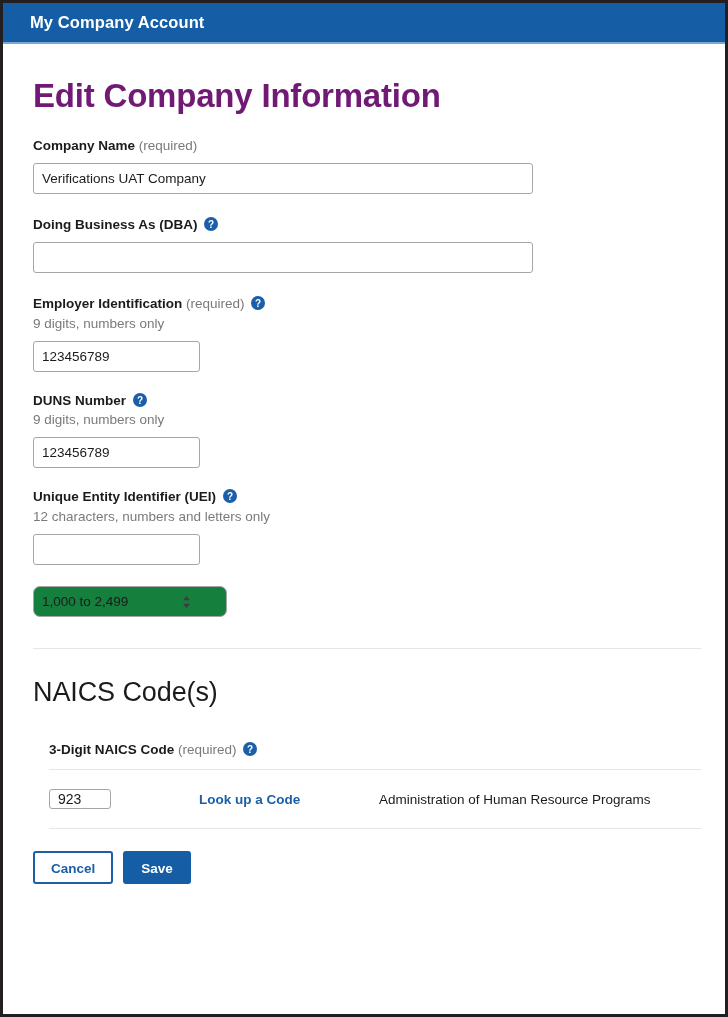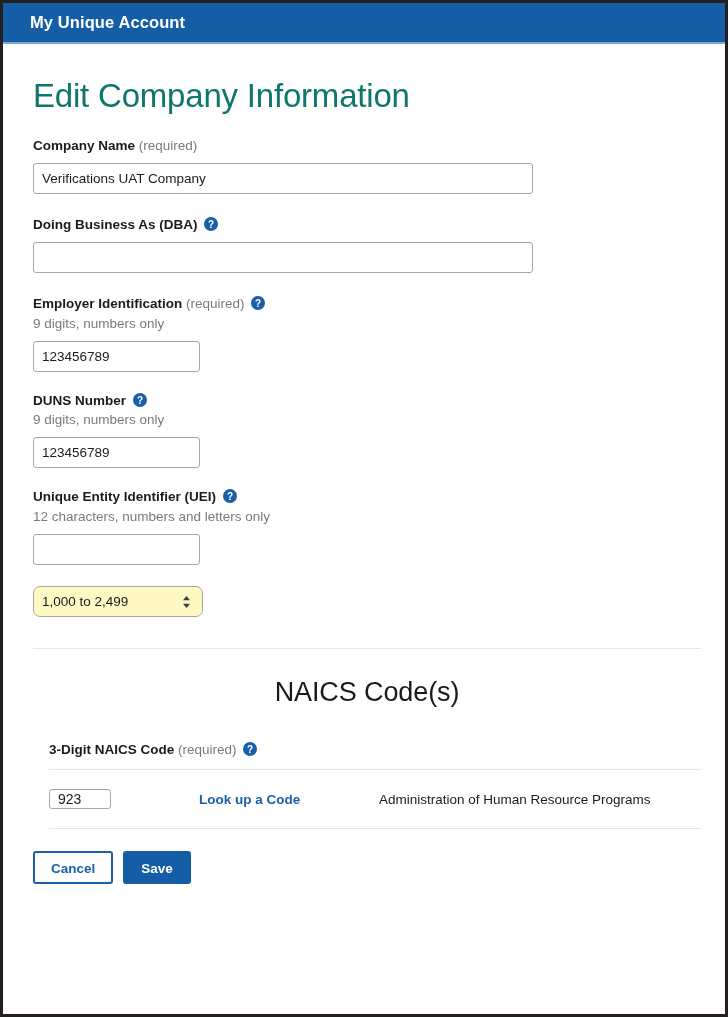--- a/index.html
+++ b/index.html
@@ -43,22 +43,22 @@
   }
 
   
   .content {
     padding: 0 24px 0 26px;
     box-sizing: border-box;
   }
 
   h1.page-title {
     font-size: 33px;
-    font-weight: 400;
-    color: #0f766e;
+    font-weight: 700;
+    color: #701a75;
     margin: 33px 0 0 4px;
     letter-spacing: -0.2px;
   }
 
   .field-group { margin-top: 23px; }
   .field-group.tight { margin-top: 21px; }
 
   .flabel {
     font-size: 13.5px;
     font-weight: bold;
@@ -111,25 +111,25 @@
 
   
   .selwrap {
     position: relative;
     width: 167px;
     margin-top: 8px;
     margin-left: 4px;
   }
   .tselect {
     box-sizing: border-box;
-    width: 170px;
+    width: 194px;
     height: 31px;
     border: 1px solid #a6a6a6;
     border-radius: 7px;
-    background: #fef9c3;
+    background: #15803d;
     font-family: "Liberation Sans", sans-serif;
     font-size: 13.5px;
     color: #1b1b1b;
     padding: 0 26px 0 8px;
     -webkit-appearance: none;
     -moz-appearance: none;
     appearance: none;
     outline: none;
     display: block;
   }
@@ -148,21 +148,20 @@
     background: #e6e6e6;
     margin: 31px 0 0 4px;
   }
 
   h2.section-title {
     font-size: 27px;
     font-weight: 400;
     color: #1b1b1b;
     margin: 28px 0 0 4px;
     letter-spacing: -0.1px;
-    text-align: center;
   }
 
   
   .naics-table {
     margin-top: 34px;
     margin-left: 20px;
   }
   .naics-head {
     display: flex;
     align-items: flex-end;
@@ -232,21 +231,21 @@
     border: 2px solid #155da4;
     text-align: center;
   }
 </style>
 </head>
 <body>
 
 <div id="page">
 
   <div class="appbar">
-    <span class="appbar-title">My Unique Account</span>
+    <span class="appbar-title">My Company Account</span>
   </div>
 
   <div class="content">
 
     <h1 class="page-title">Edit Company Information</h1>
 
     <div class="field-group">
       <label class="flabel">
         <span>Company Name</span>
         <span class="opt">(required)</span>

